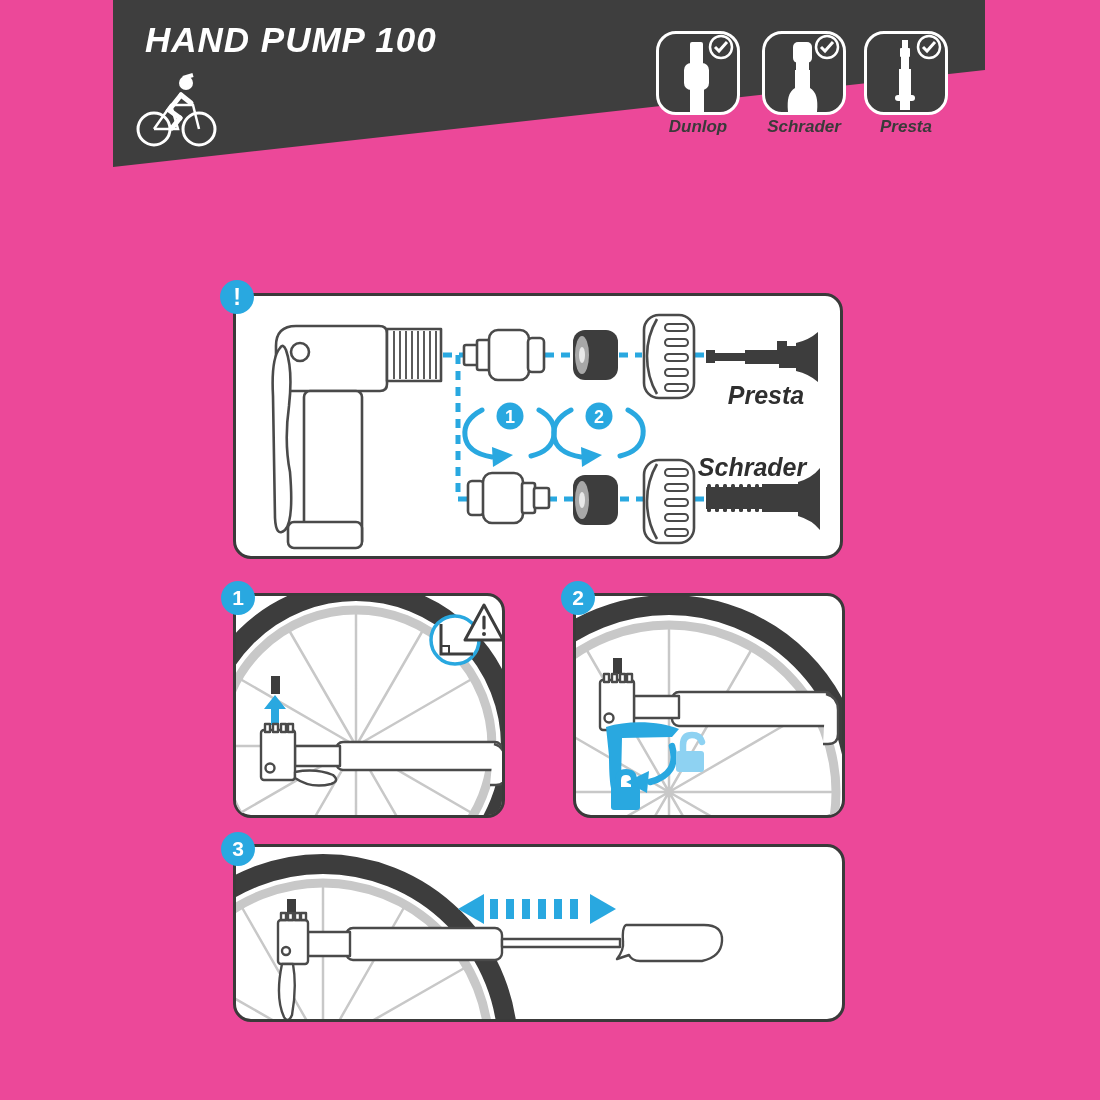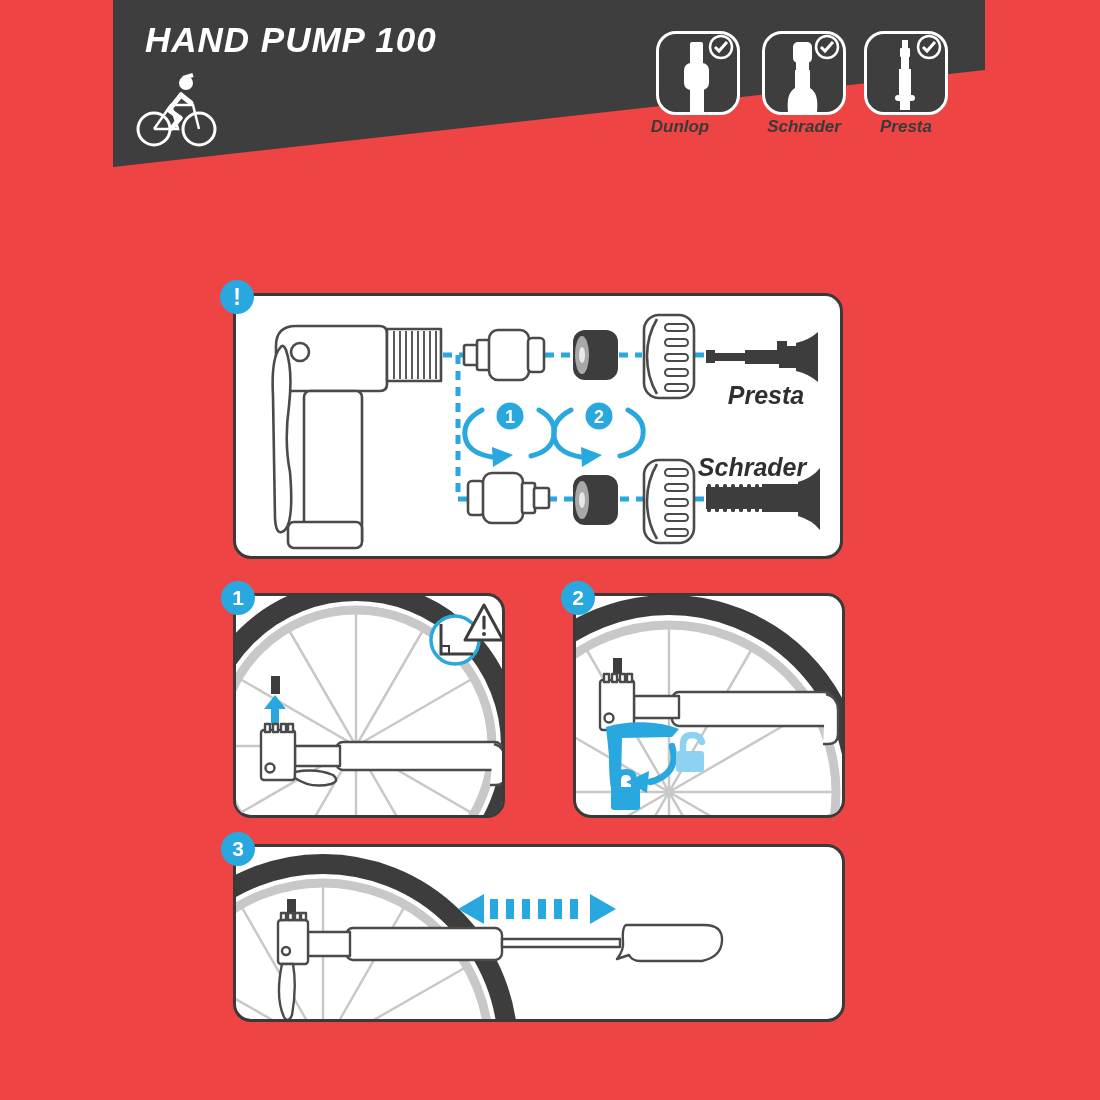--- a/index.html
+++ b/index.html
@@ -1,16 +1,16 @@
 <!DOCTYPE html>
 <html><head>
 <meta charset="utf-8">
 <style>
   html,body{margin:0;padding:0;background:#fff;}
-  .page{position:relative;width:1100px;height:1100px;background:#ef4444;overflow:hidden;
+  .page{position:relative;width:1100px;height:1100px;background:#ec4899;overflow:hidden;
         font-family:"Liberation Sans", sans-serif;}
   .abs{position:absolute;}
   .hdr-title{position:absolute;left:145px;top:20px;font-size:35px;font-weight:bold;
              font-style:italic;color:#fff;letter-spacing:1px;}
   .valve-card{position:absolute;top:31px;width:84px;height:84px;background:#3e3e3e;
               border:3px solid #fff;border-radius:20px;box-sizing:border-box;}
   .valve-label{position:absolute;top:117px;width:110px;text-align:center;font-size:17px;
                font-weight:bold;font-style:italic;color:#3a3a3a;}
   .panel{position:absolute;border:3px solid #3a3a3a;border-radius:18px;background:#fff;box-sizing:border-box;}
   .clip{position:absolute;left:0;top:0;right:0;bottom:0;border-radius:14px;overflow:hidden;}
@@ -81,21 +81,21 @@
         <rect x="32" y="35" width="12" height="27"></rect>
         <rect x="28" y="61" width="20" height="6" rx="3"></rect>
         <rect x="33" y="66" width="10" height="10"></rect>
       </g>
       <g>
         <circle cx="62" cy="13" r="11" fill="none" stroke="#fff" stroke-width="2.5"></circle>
         <path d="M56,13 l4,4 l8,-9" fill="none" stroke="#fff" stroke-width="3"></path>
       </g>
     </svg>
   </div>
-  <div class="valve-label" style="left:625px;text-align:center;">Dunlop</div>
+  <div class="valve-label" style="left:643px;text-align:center;">Dunlop</div>
   <div class="valve-label" style="left:749px;">Schrader</div>
   <div class="valve-label" style="left:851px;">Presta</div>
 
   <div class="panel" style="left:233px;top:293px;width:610px;height:266px;">
     <div class="badge badge-warn">!</div>
     <svg width="604" height="260" viewBox="0 0 604 260">
 
       <path d="M207,59 H229 M309,59 H338 M383,59 H406 M459,59 H471 M222,59 V203 M222,203 H232 M312,203 H338 M384,203 H407 M459,203 H471" stroke="#29a8e0" stroke-width="5" fill="none" stroke-dasharray="9 7"></path>
 
       <g stroke="#4a4a4a" stroke-width="2.6" fill="#fff" stroke-linejoin="round">

